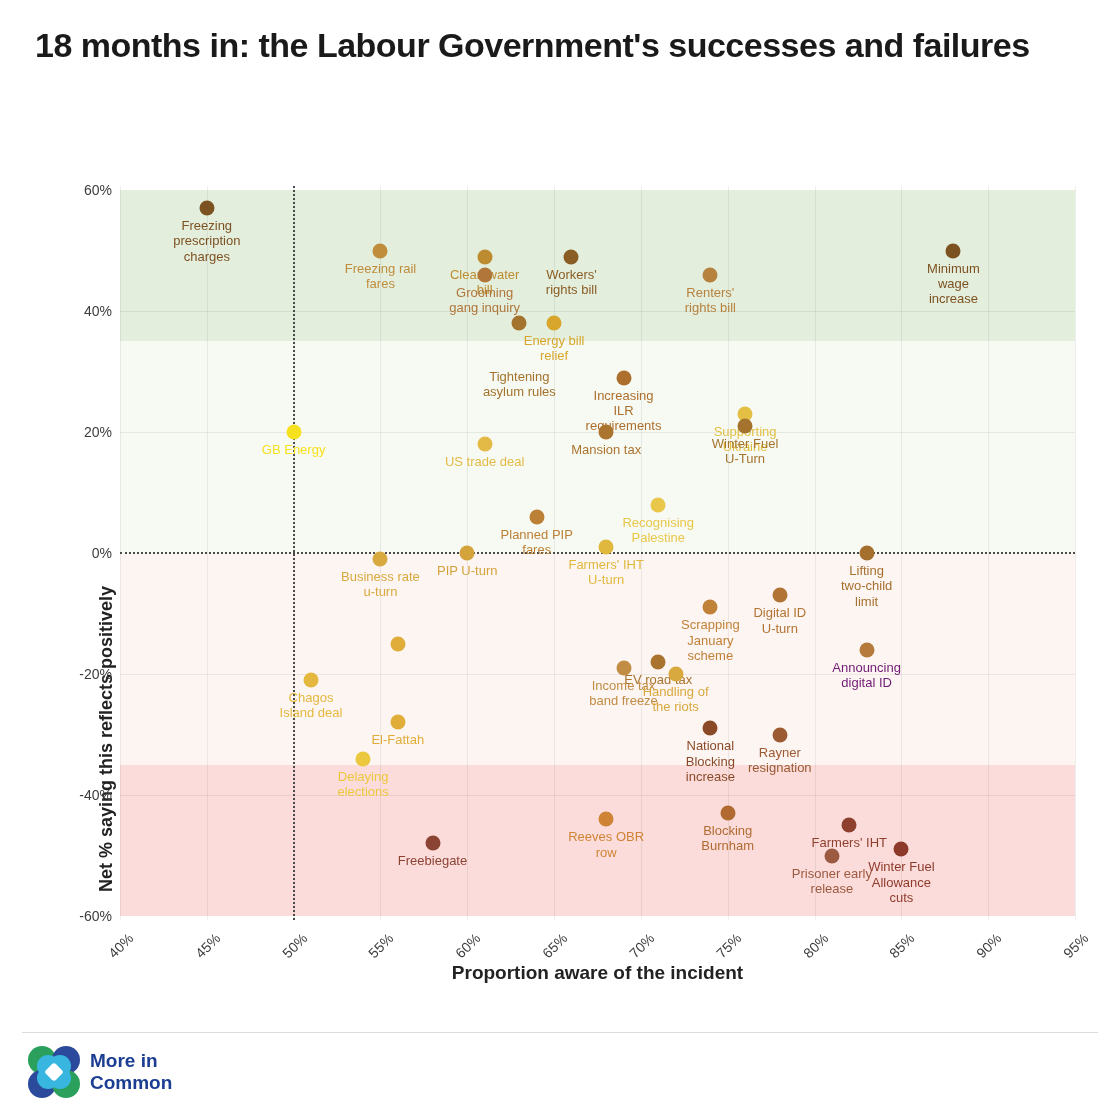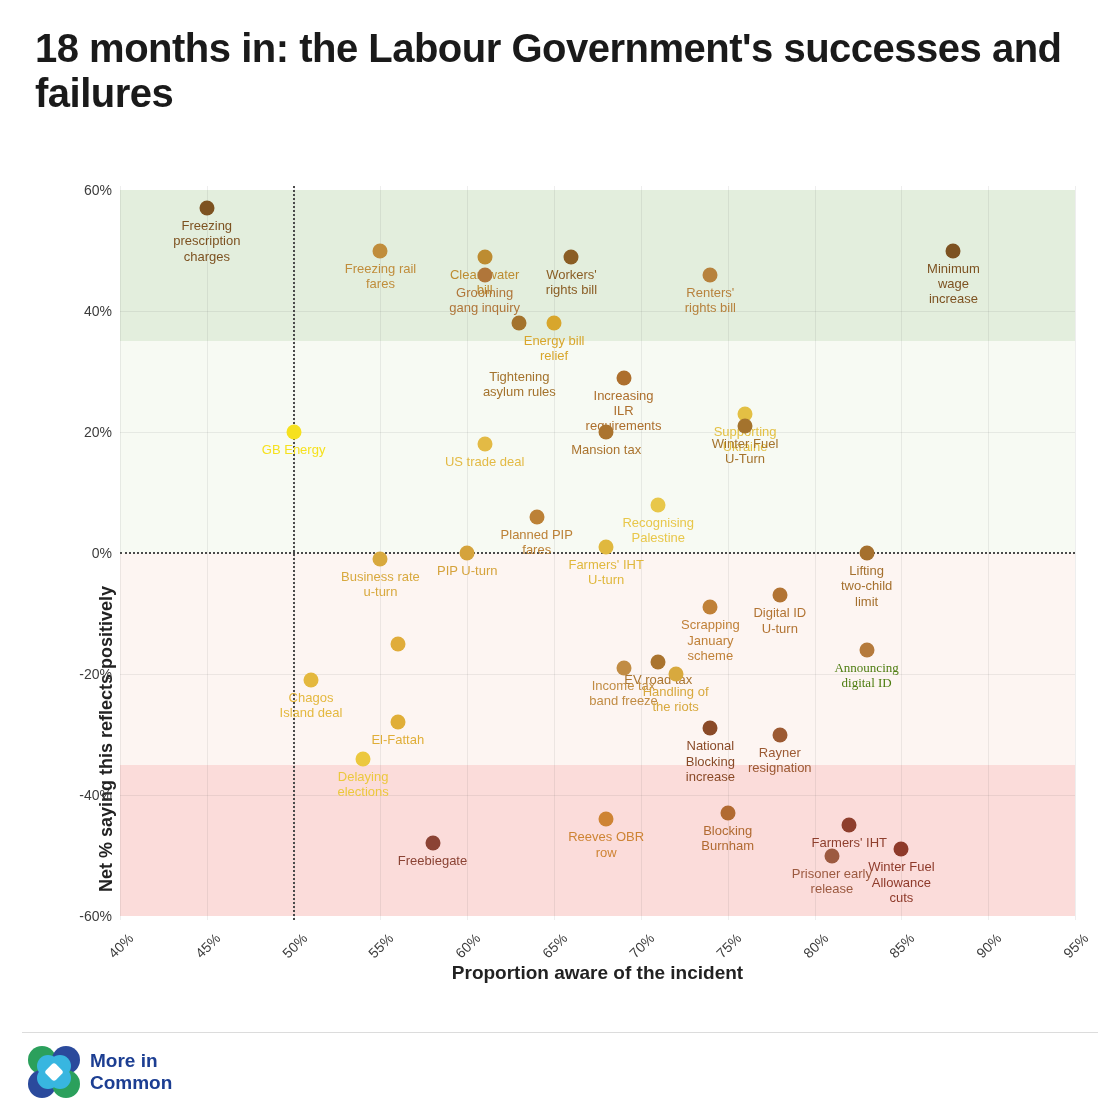--- a/index.html
+++ b/index.html
@@ -1,19 +1,19 @@
 <!DOCTYPE html>
 <html><head>
 <meta charset="utf-8">
 <style>
   html,body{margin:0;padding:0;background:#ffffff;}
   .page{position:relative;width:1120px;height:1120px;background:#fff;
         font-family:"Liberation Sans",sans-serif;overflow:hidden;}
   .title{position:absolute;left:35px;top:26px;width:1060px;margin:0;
-         font-size:40px;font-weight:bold;color:#1a1a1a;letter-spacing:-0.5px;}
+         font-size:34px;font-weight:bold;color:#1a1a1a;letter-spacing:-0.5px;}
   .subtitle{position:absolute;left:55px;top:90px;width:1010px;margin:0;
             font-size:19px;line-height:1.45;color:#585c5f;text-align:center;}
   .plot{position:absolute;left:120px;top:186px;width:955px;height:734px;}
   .band{position:absolute;left:0;width:100%;}
   .vgrid{position:absolute;top:0;bottom:0;width:1px;background:rgba(90,90,90,0.10);}
   .hgrid{position:absolute;left:0;right:0;height:1px;background:rgba(90,90,90,0.10);}
   .refline-h{position:absolute;left:0;right:0;height:0;border-top:2px dotted #4a4a4a;}
   .refline-v{position:absolute;top:0;bottom:0;width:0;border-left:2px dotted #4a4a4a;}
   .dot{position:absolute;border-radius:50%;width:15px;height:15px;
        transform:translate(-50%,-50%);}
@@ -134,21 +134,21 @@
 limit</div>
       <div class="dot" style="left: 659.818px; top: 409.35px; background: rgb(178, 116, 52);"></div>
       <div class="pt-label" style="left: 659.818px; top: 419.35px; color: rgb(178, 116, 52);">Digital ID
 U-turn</div>
       <div class="dot" style="left: 590.364px; top: 421.45px; background: rgb(192, 129, 56);"></div>
       <div class="pt-label" style="left: 590.364px; top: 431.45px; color: rgb(192, 129, 56);">Scrapping
 January
 scheme</div>
       <div class="dot" style="left: 277.818px; top: 457.75px; background: rgb(224, 172, 58);"></div>
       <div class="dot" style="left: 746.636px; top: 463.8px; background: rgb(181, 122, 60);"></div>
-      <div class="pt-label" style="left: 746.636px; top: 473.8px; color: #4d7c0f; font-family: Liberation Serif, serif;">Announcing
+      <div class="pt-label" style="left: 746.636px; top: 473.8px; color: #701a75;">Announcing
 digital ID</div>
       <div class="dot" style="left: 538.273px; top: 475.9px; background: rgb(170, 116, 47);"></div>
       <div class="pt-label" style="left: 538.273px; top: 485.9px; color: rgb(170, 116, 47);">EV road tax</div>
       <div class="dot" style="left: 503.545px; top: 481.95px; background: rgb(193, 140, 68);"></div>
       <div class="pt-label" style="left: 503.545px; top: 491.95px; color: rgb(193, 140, 68);">Income tax
 band freeze</div>
       <div class="dot" style="left: 555.636px; top: 488px; background: rgb(216, 169, 62);"></div>
       <div class="pt-label" style="left: 555.636px; top: 498px; color: rgb(216, 169, 62);">Handling of
 the riots</div>
       <div class="dot" style="left: 191px; top: 494.05px; background: rgb(228, 184, 62);"></div>

